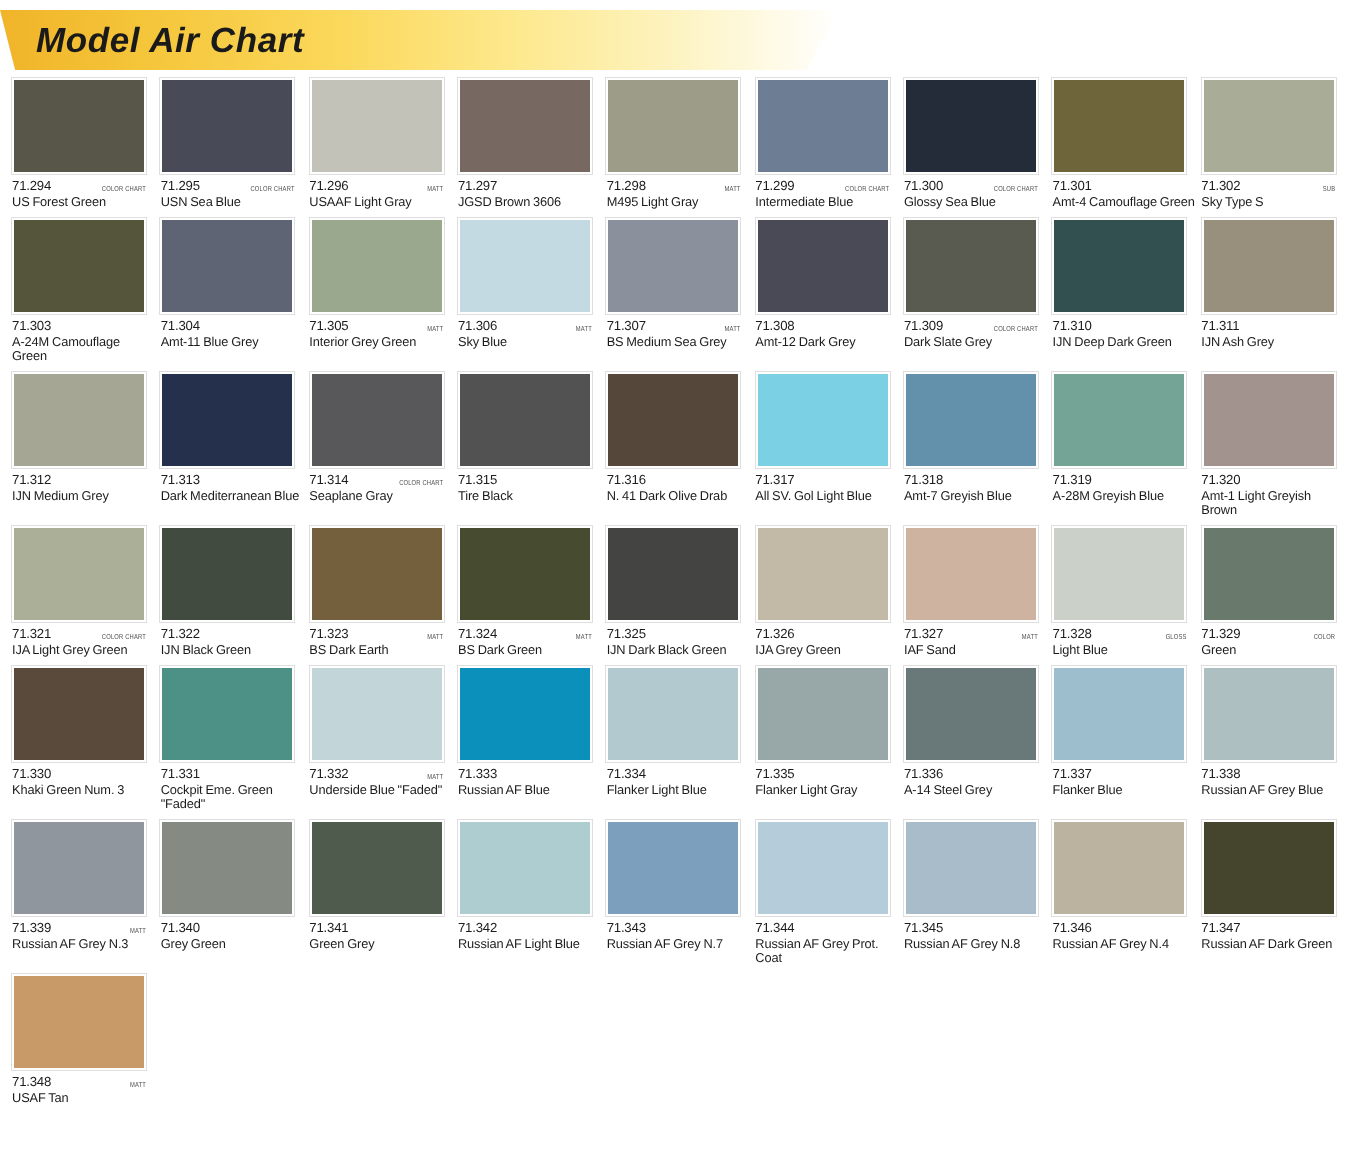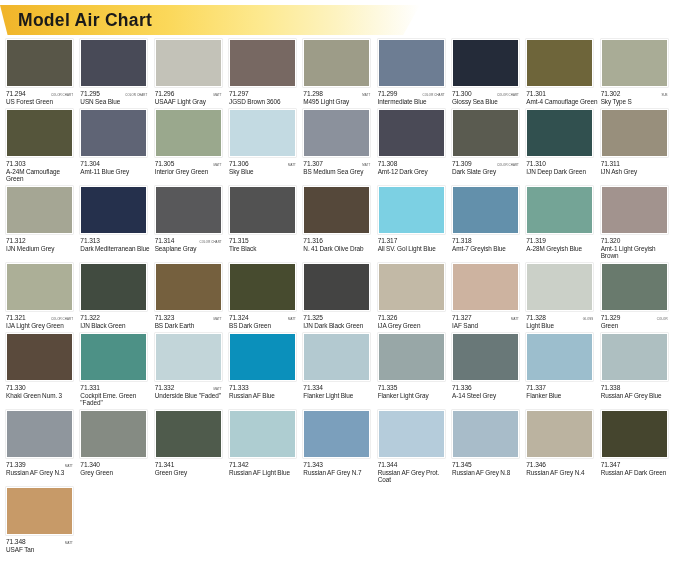--- a/index.html
+++ b/index.html
@@ -14,20 +14,21 @@
     font-family: "Liberation Sans", sans-serif;
     -webkit-font-smoothing: antialiased;
   }
 
   
   #banner {
     position: relative;
     height: 30px;
     margin: 5px 0 0 0;
     overflow: hidden;
+    font-style: italic;
   }
   #banner-shape {
     position: absolute;
     left: 0;
     top: 0;
     width: 420px;
     height: 30px;
     background: linear-gradient(to right,
                 #f0b429 0%,
                 #f5c63b 18%,

